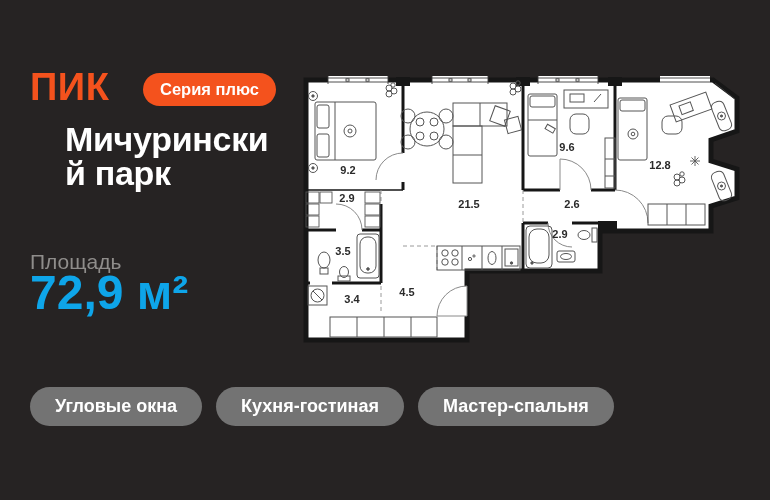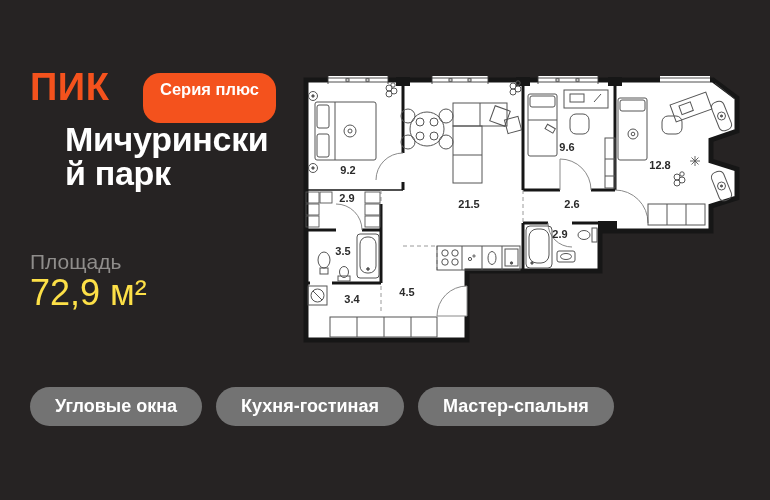--- a/index.html
+++ b/index.html
@@ -9,37 +9,37 @@
     background:#262323;
     font-family:"Liberation Sans","DejaVu Sans",sans-serif;
     -webkit-font-smoothing:antialiased;
   }
   .logo{
     position:absolute;left:30px;top:68px;
     font-size:38px;font-weight:900;letter-spacing:.5px;
     color:#F4521D;line-height:38px;cursor:pointer;
   }
   .badge{
-    position:absolute;left:143px;top:73px;height:50px;
+    position:absolute;left:143px;top:73px;height:33px;
     background:#F4521D;color:#fff;border-radius:17px;
     font-size:16.5px;font-weight:700;line-height:33px;
     padding:0 17px;white-space:nowrap;
   }
   .title{
     position:absolute;left:30px;top:122px;width:218px;
     color:#fff;font-size:34px;font-weight:700;line-height:34px;
     word-break:break-all;letter-spacing:-.3px;margin-left:35px;
   }
   .area-label{
     position:absolute;left:30px;top:251px;
     color:#8F8D8B;font-size:21px;font-weight:400;line-height:22px;
   }
   .area-value{
     position:absolute;left:30px;top:274px;
-    color:#fde047;font-size:36px;font-weight:400;line-height:38px;
+    color:#0ea5e9;font-size:48px;font-weight:700;line-height:38px;
   }
   .tags{
     position:absolute;left:30px;top:387px;
     display:flex;gap:14px;
   }
   .tag{
     height:39px;background:#737373;color:#fff;border-radius:20px;
     font-size:18px;font-weight:700;line-height:39px;
     padding:0 25px;white-space:nowrap;cursor:pointer;
   }

